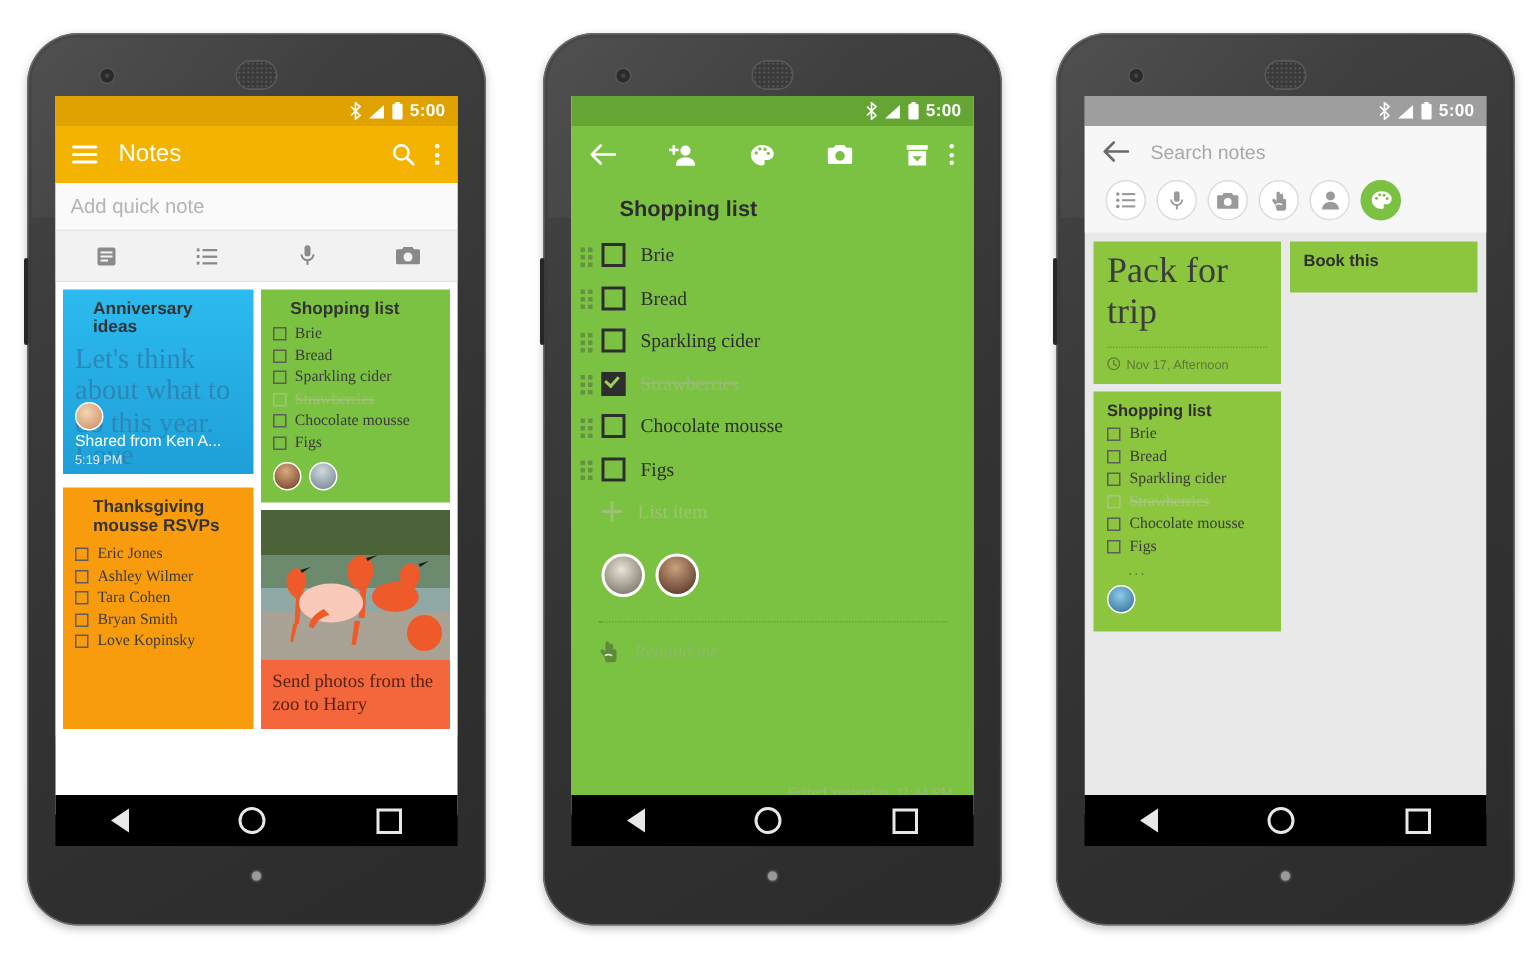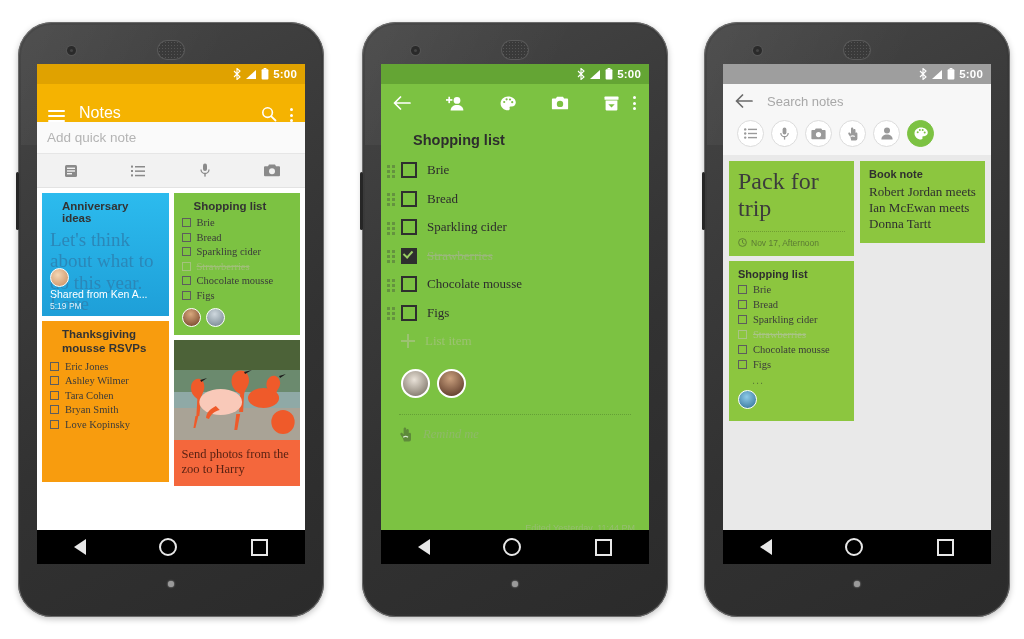--- a/index.html
+++ b/index.html
@@ -34,33 +34,33 @@
              font-size:11px;color:#fff;font-weight:bold;}
   .sb-ico{display:block;}
   .sb-time{font-size:11.5px;letter-spacing:.2px;}
   .navbar{position:absolute;left:19px;bottom:53px;width:268px;height:34px;background:#000;
           display:flex;align-items:center;justify-content:space-around;}
   .nav-back{width:0;height:0;border-top:8px solid transparent;border-bottom:8px solid transparent;border-right:12px solid #e8e8e8;}
   .nav-home{width:14px;height:14px;border:2px solid #e8e8e8;border-radius:50%;}
   .nav-recent{width:13px;height:13px;border:2px solid #e8e8e8;}
 
   
-  .p1-appbar{background:#F5B301;height:38px;display:flex;align-items:flex-end;padding:0 11px;gap:0;}
+  .p1-appbar{background:#F5B301;height:38px;display:flex;align-items:center;padding:0 11px;gap:0;}
   .p1-appbar .title{color:#fff;font-size:16px;margin-left:14px;flex:1;}
   .ham{width:17px;height:12px;display:flex;flex-direction:column;justify-content:space-between;}
   .ham i{display:block;height:2px;background:#fff;border-radius:1px;}
   .dots3{width:4px;display:flex;flex-direction:column;gap:2.5px;margin-left:13px;}
   .dots3 i{width:3px;height:3px;border-radius:50%;background:#fff;display:block;}
   .quick{background:#f7f7f7;border-bottom:1px solid #e3e3e3;}
   .quick-input{height:31px;display:flex;align-items:center;padding-left:10px;color:#b4b4b4;font-size:13.5px;
                background:#fafafa;border-bottom:1px solid #e6e6e6;}
   .quick-tools{height:33px;display:flex;align-items:center;background:#f2f2f2;}
   .quick-tools .qt{flex:1;display:flex;align-items:center;justify-content:center;}
   .notes-grid{display:flex;gap:5px;padding:5px;background:#fff;}
-  .col{flex:1;display:flex;flex-direction:column;gap:5px;}
+  .col{flex:1;display:flex;flex-direction:column;gap:5px;justify-content:space-between;}
   .note{padding:7px 8px 8px 8px;}
   .note h4{margin:0 0 5px 12px;font-size:11.5px;font-weight:bold;color:#333;}
   .ck{display:flex;align-items:center;gap:6px;font-size:10.5px;color:#3b3b3b;margin:3.5px 0;
       font-family:"Liberation Serif",serif;}
   .box{width:7px;height:7px;border:1px solid #5d5d5d;flex:none;}
   .ck.done{color:#a0bf78;text-decoration:line-through;}
   .ck.done .box{border-color:#a4c27d;}
   .bignote{font-family:"Liberation Serif",serif;font-size:19px;line-height:1.13;color:#2b87b8;}
   .shared{position:absolute;left:0;right:0;bottom:0;padding:6px 8px 5px 8px;}
   .shared .who{color:#fff;font-size:10.5px;}
@@ -621,22 +621,21 @@
               </div>
               <div class="ell">...</div>
               <div style="margin-top:4px;">
                 <div class="avatar" style="background:radial-gradient(circle at 45% 35%,#8ecbe8,#2b6b93);"></div>
               </div>
             </div>
           </div>
 
           <div class="col">
             <div class="p3-note" style="padding-bottom:11px;">
-              <h4>Book note</h4>
-              <div class="p3-body">Robert Jordan meets Ian McEwan meets Donna Tartt</div>
+              <h4>Book this</h4>
             </div>
           </div>
         </div>
       </div>
     </div>
 
     <div class="navbar">
       <div class="nav-back"></div>
       <div class="nav-home"></div>
       <div class="nav-recent"></div>

